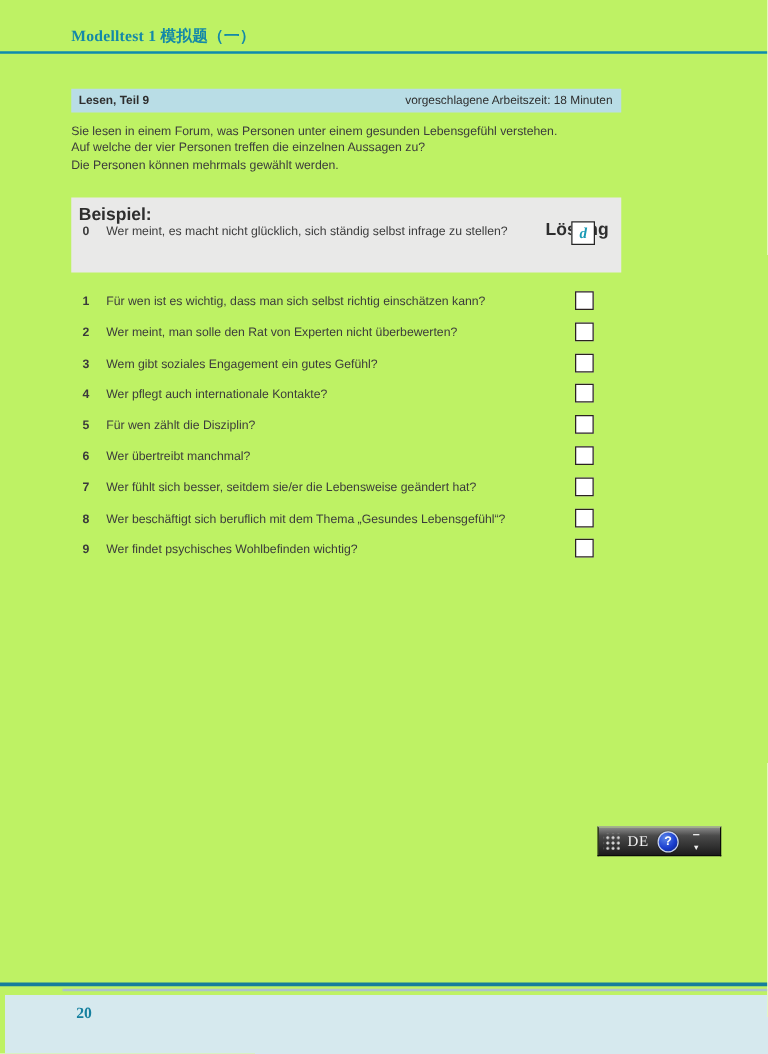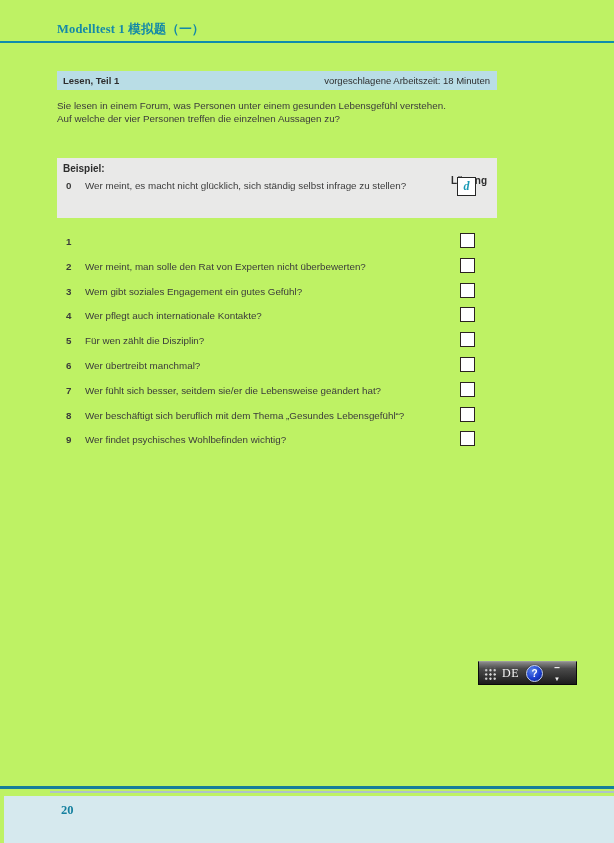--- a/index.html
+++ b/index.html
@@ -61,21 +61,21 @@
     position: absolute;
     left: 57px; top: 158px;
     width: 440px; height: 60px;
     background: #e9e9e8;
   }
   .example-head {
     position: absolute;
     left: 6px; right: 8px; top: 5px;
     display: flex;
     justify-content: space-between;
-    font-size: 10px;
+    font-size: 14px;
     font-weight: bold;
     color: #2e2e2e;
   }
   .example-head .solution-label { margin-right: 2px; margin-top: 12px; }
   .example-row {
     position: absolute;
     left: 0; top: 22px; width: 100%;
   }
   .example-num {
     position: absolute;
@@ -232,46 +232,48 @@
 </style>
 </head>
 <body>
 
 <div class="page">
 
   <div class="header-title">Modelltest 1 模拟题（一）</div>
   <div class="header-rule"></div>
 
   <div class="section-bar">
-    <span class="title">Lesen, Teil 1</span>
+    <span class="title">Lesen, Teil 9</span>
     <span class="time">vorgeschlagene Arbeitszeit: 18 Minuten</span>
   </div>
 
   <div class="instructions">
     <div>Sie lesen in einem Forum, was Personen unter einem gesunden Lebensgefühl verstehen.</div>
     <div>Auf welche der vier Personen treffen die einzelnen Aussagen zu?</div>
+    <div>Die Personen können mehrmals gewählt werden.</div>
   </div>
 
   <div class="example-box">
     <div class="example-head">
       <span>Beispiel:</span>
       <span class="solution-label">Lösung</span>
     </div>
     <div class="example-row">
       <span class="example-num">0</span>
       <span class="example-text">Wer meint, es macht nicht glücklich, sich ständig selbst infrage zu stellen?</span>
       <span class="answer-box">
         <span class="answer-letter">d</span>
       </span>
     </div>
   </div>
 
   <div class="questions">
     <div class="q-row">
       <span class="q-num">1</span>
+      <span class="q-text">Für wen ist es wichtig, dass man sich selbst richtig einschätzen kann?</span>
       <span class="q-checkbox"></span>
     </div>
     <div class="q-row">
       <span class="q-num">2</span>
       <span class="q-text">Wer meint, man solle den Rat von Experten nicht überbewerten?</span>
       <span class="q-checkbox"></span>
     </div>
     <div class="q-row">
       <span class="q-num">3</span>
       <span class="q-text">Wem gibt soziales Engagement ein gutes Gefühl?</span>

